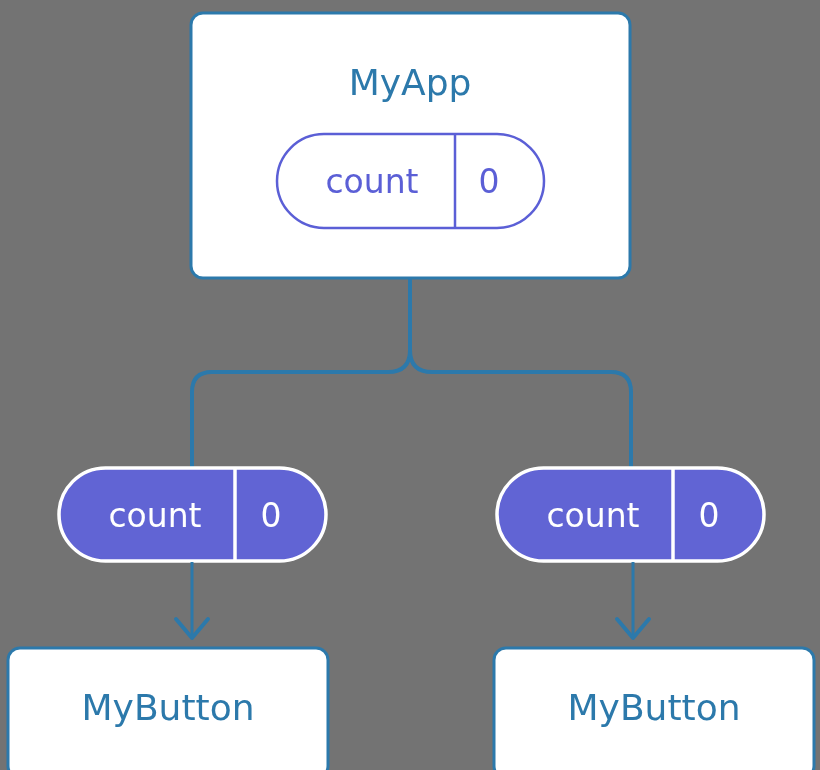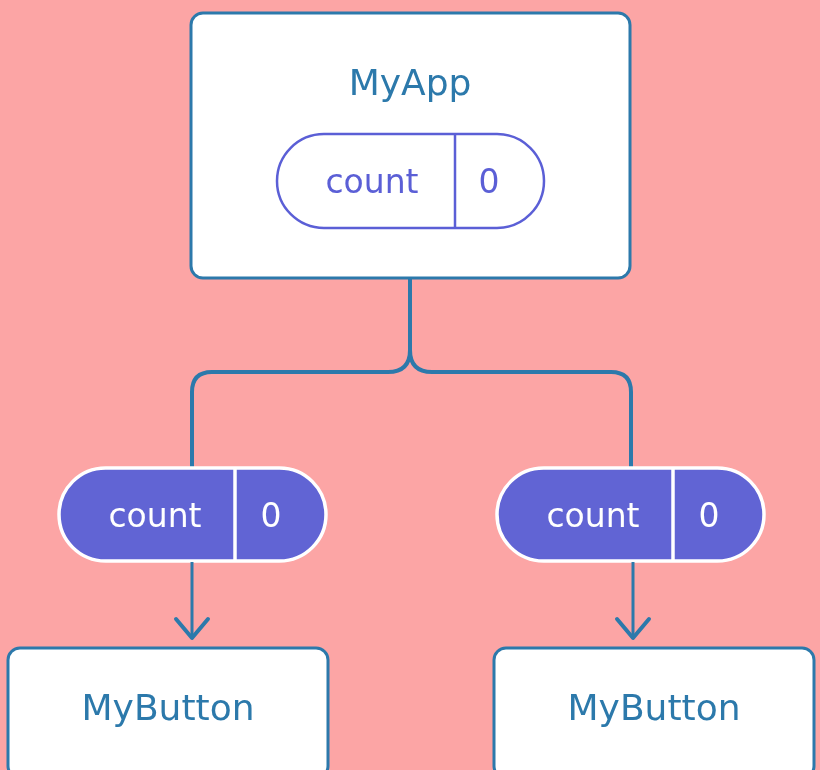--- a/index.html
+++ b/index.html
@@ -10,21 +10,21 @@
   body {
     width: 820px;
     height: 770px;
     overflow: hidden;
     font-family: "DejaVu Sans", sans-serif;
   }
   #diagram-root {
     position: relative;
     width: 820px;
     height: 770px;
-    background: #fca5a5;
+    background: #737373;
   }
   #diagram-svg {
     display: block;
     width: 820px;
     height: 770px;
   }
   .node-label {
     font-family: "DejaVu Sans", sans-serif;
     font-size: 36px;
     fill: #2c79ab;

